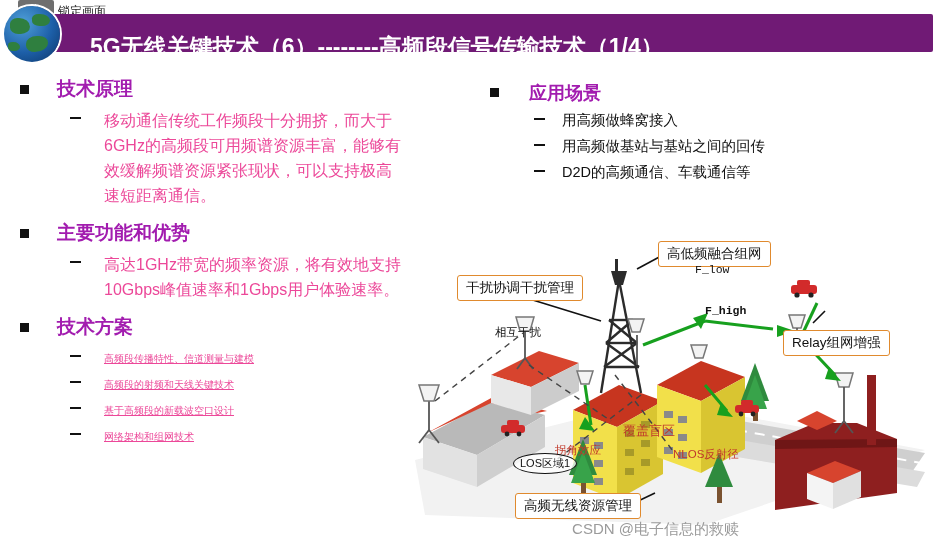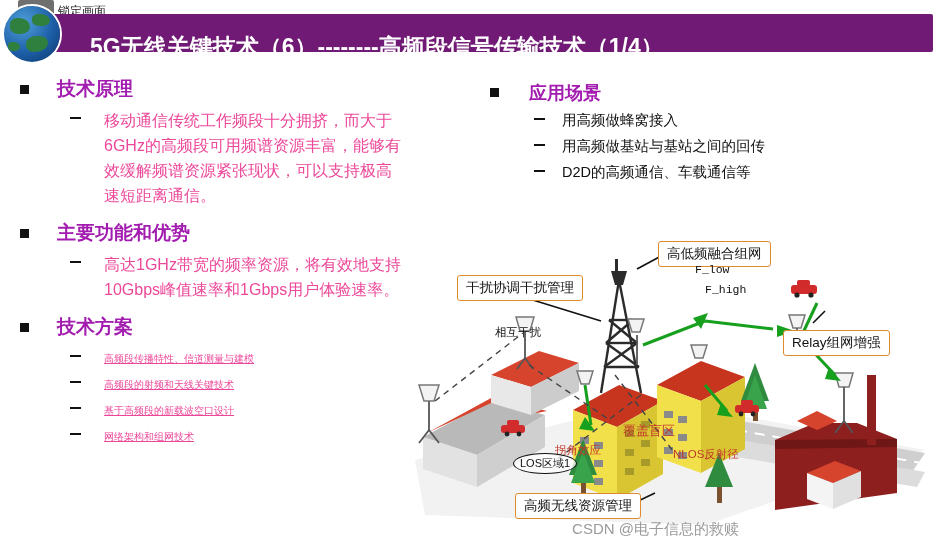--- a/index.html
+++ b/index.html
@@ -401,21 +401,21 @@
     </svg>
 
     
     <div class="callout" style="left:244px;top:16px;margin-left:9px;">高低频融合组网</div>
     <div class="callout" style="left:52px;top:50px;">干扰协调干扰管理</div>
     <div class="callout" style="left:378px;top:105px;">Relay组网增强</div>
     <div class="callout" style="left:110px;top:268px;">高频无线资源管理</div>
 
     
     <div class="artlabel mono" style="left:290px;top:38px;">F_low</div>
-    <div class="artlabel mono" style="left:300px;top:58px;">F_high</div>
+    <div class="artlabel mono" style="left:300px;top:79px;font-weight:bold;">F_high</div>
     <div class="artlabel" style="left:90px;top:100px;">相互干扰</div>
     <div class="artlabel red" style="left:218px;top:197px;font-size:13px;">覆盖盲区</div>
     <div class="artlabel red" style="left:150px;top:218px;">拐角效应</div>
     <div class="artlabel red" style="left:268px;top:222px;">NLOS反射径</div>
     <div class="ellipse-lbl" style="left:108px;top:228px;">LOS区域1</div>
   </div>
 
 
   <div class="watermark">CSDN @电子信息的救赎</div>
 </div>

